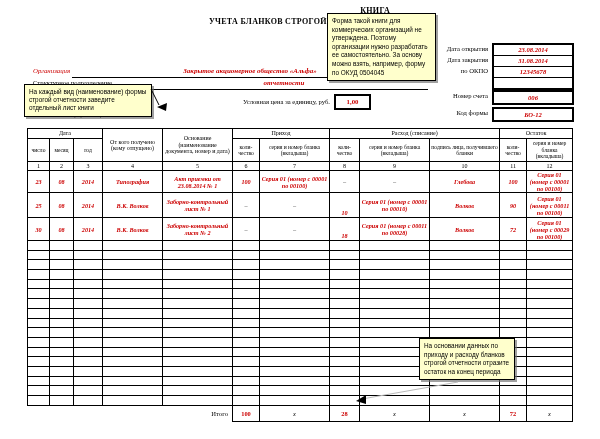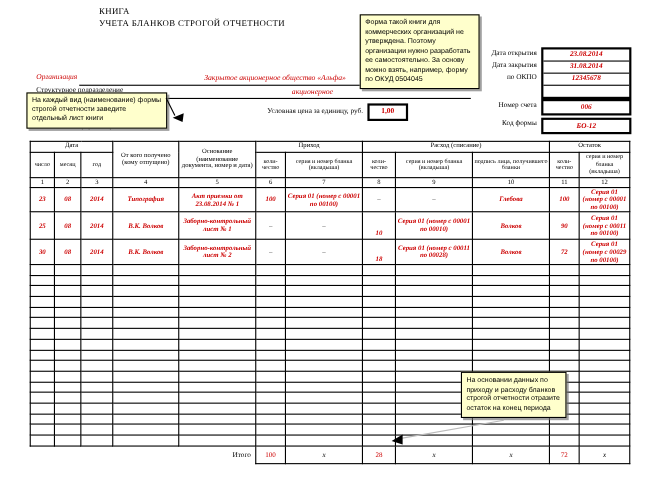--- a/index.html
+++ b/index.html
@@ -3,22 +3,22 @@
 <meta charset="utf-8">
 <style>
   html,body { margin:0; padding:0; background:#ffffff; }
   .page {
     position:relative; width:600px; height:439px; background:#ffffff;
     font-family:"Liberation Serif", serif; color:#000; overflow:hidden;
     -webkit-text-size-adjust:none;
   }
   
   .doc-title {
-    position:absolute; left:90px; top:5px; width:300px; text-align:left;
-    font-weight:normal; font-size:8px; line-height:11px; letter-spacing:.3px;
+    position:absolute; left:90px; top:5px; width:300px; text-align:right;
+    font-weight:bold; font-size:8px; line-height:11px; letter-spacing:.3px;
   }
   
   .note {
     position:absolute; background:#ffffcc; border:1px solid #000;
     font-family:"Liberation Sans", sans-serif; font-size:6.4px; line-height:8.6px;
     padding:3px 4px; box-shadow:2px 2px 0 rgba(110,110,110,.65); z-index:30;
   }
   #note-top    { left:327px; top:13px;  width:99px; }
   #note-left   { left:24px;  top:84px;  width:118px; line-height:8.2px; }
   #note-bottom { left:419px; top:338px; width:86px;  }
@@ -37,21 +37,21 @@
     text-align:center; line-height:11px; font-size:6.6px; font-weight:bold;
     font-style:italic; color:#c00;
   }
   
   .lab { position:absolute; font-size:6.8px; }
   .red-lab { color:#c00; font-style:italic; }
   .uline {
     position:absolute; border-bottom:1px solid #000; text-align:center;
     font-size:7px; height:11px; line-height:11px;
   }
-  .rv { color:#c00; font-weight:normal; font-style:italic; }
+  .rv { color:#c00; font-weight:bold; font-style:italic; }
   .price-box {
     position:absolute; left:334px; top:94px; width:33px; height:12px;
     border:2px solid #000; text-align:center; line-height:12px;
     font-size:6.8px; font-weight:bold; color:#c00;
   }
   
   table.ledger {
     position:absolute; left:27px; top:128px; width:546px;
     border-collapse:collapse; table-layout:fixed;
   }
@@ -116,21 +116,21 @@
   <div class="vbox" style="top:90px;">006</div>
   <div class="vbox" style="top:107px;">БО-12</div>
 
   <div class="lab red-lab" style="left:33px; top:67px;">Организация</div>
   <div class="uline" style="left:72px; top:66px; width:356px;">
     <span class="rv">Закрытое акционерное общество «Альфа»</span>
   </div>
 
   <div class="lab" style="left:33px; top:79px; font-size:6.6px;">Структурное подразделение</div>
   <div class="uline" style="left:140px; top:78px; width:288px;">
-    <span class="rv">акционерное</span>
+    <span class="rv">отчетности</span>
   </div>
 
   <div class="lab" style="left:200px; top:98px; width:130px; text-align:right; font-size:6.6px;">Условная цена за единицу, руб.</div>
   <div class="price-box">1,00</div>
 
   <div class="lab" style="left:30px; top:111px; font-size:6.6px;">Наименование формы строгой отчетности</div>
 
   <table class="ledger">
     <colgroup>
       <col style="width:22px">

